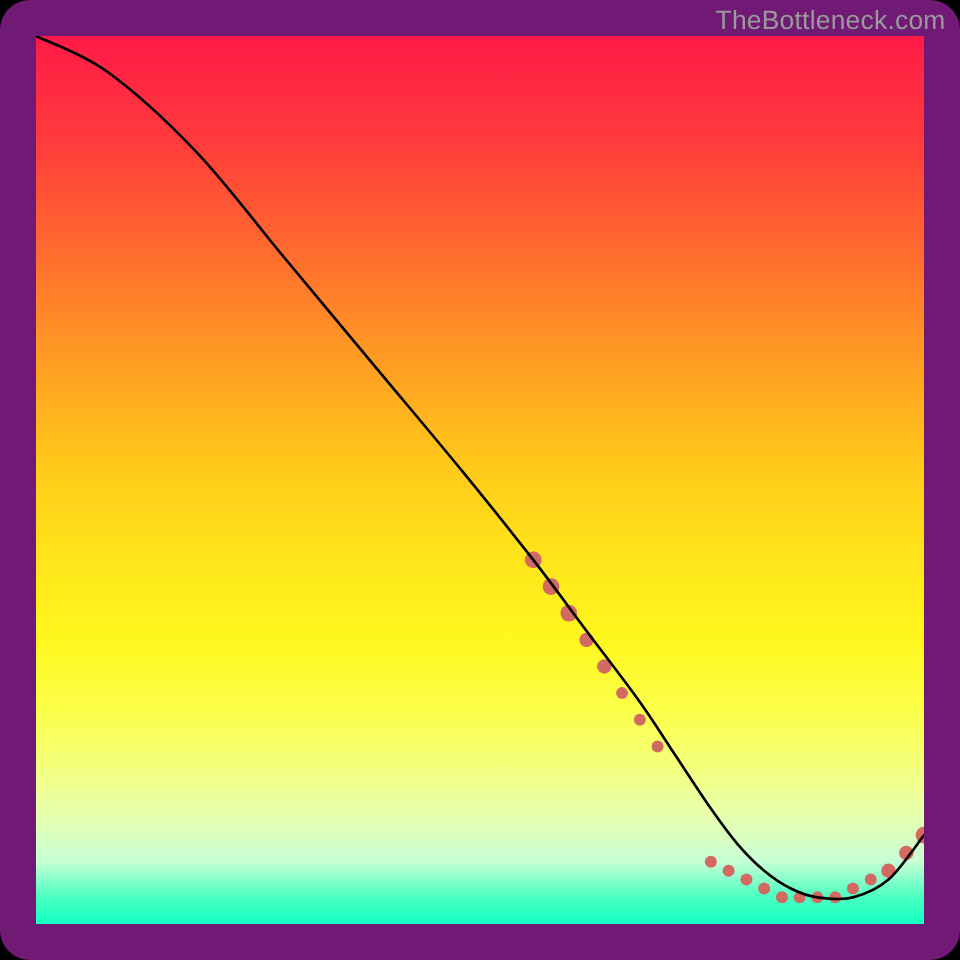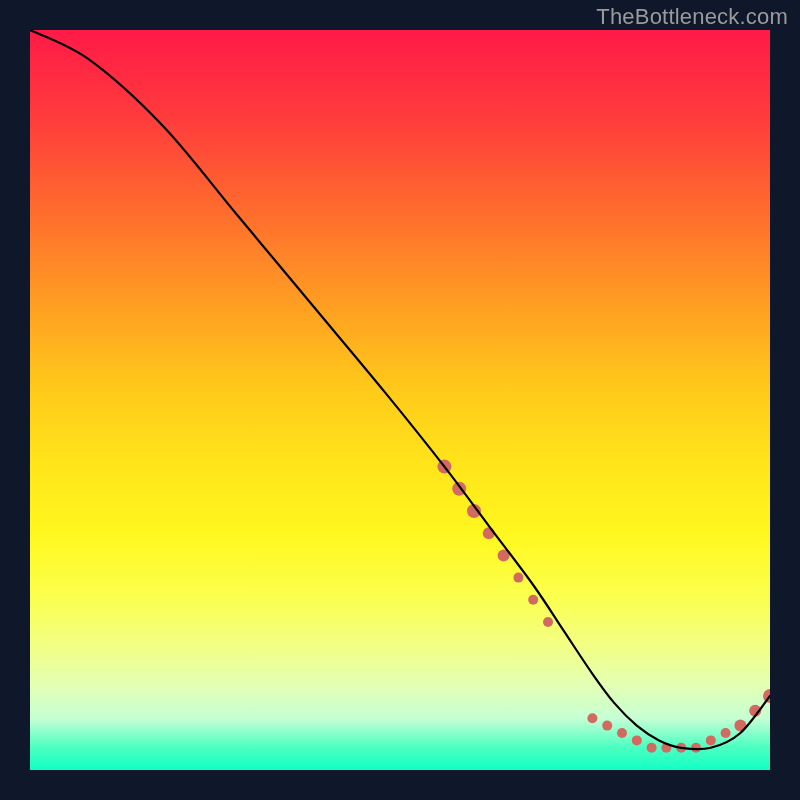--- a/index.html
+++ b/index.html
@@ -8,21 +8,22 @@
     width: 800px;
     height: 800px;
     background: #000;
     overflow: hidden;
     font-family: Arial, Helvetica, sans-serif;
   }
   .frame {
     position: relative;
     width: 800px;
     height: 800px;
-    background: #0f172a;
+    background: #701a75;
+    border-radius: 25px;
   }
   .plot {
     position: absolute;
     left: 30px;
     top: 30px;
     width: 740px;
     height: 740px;
     overflow: hidden;
   }
   .gradient {

